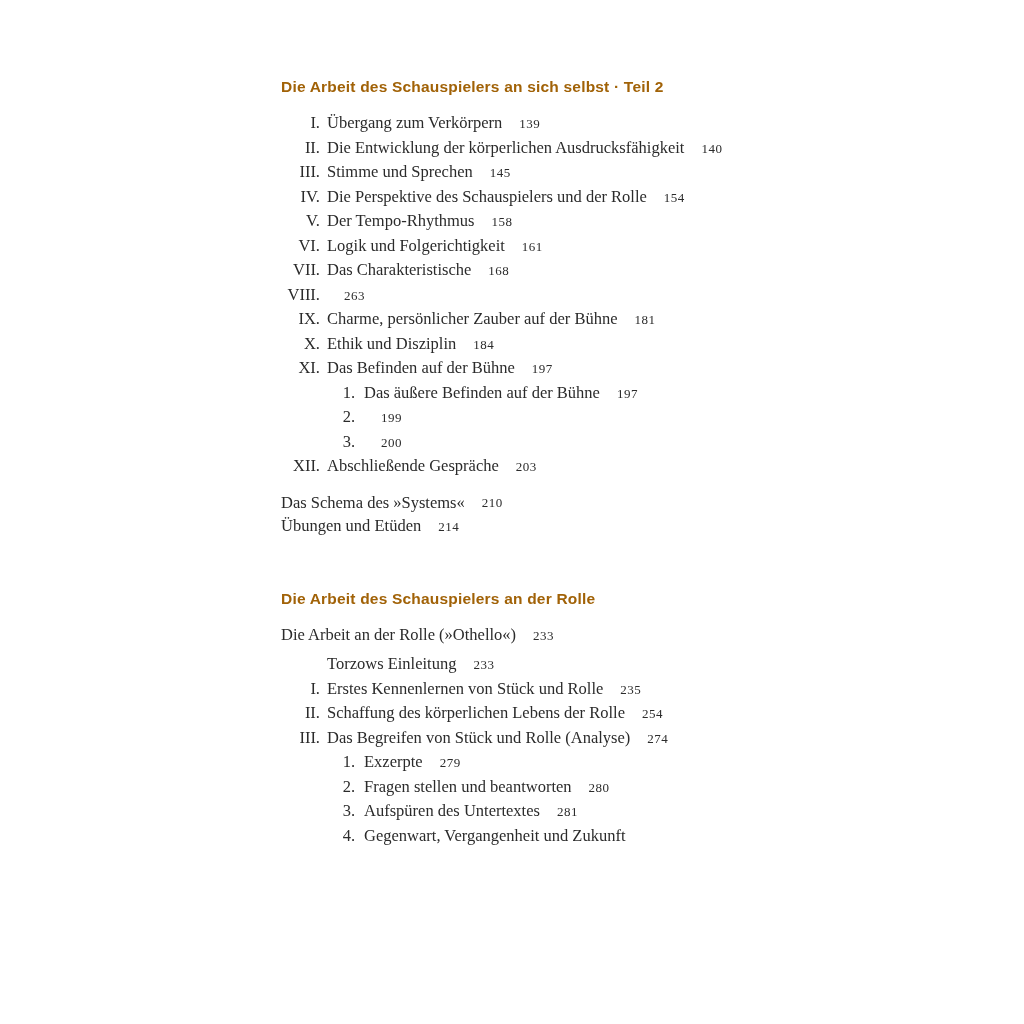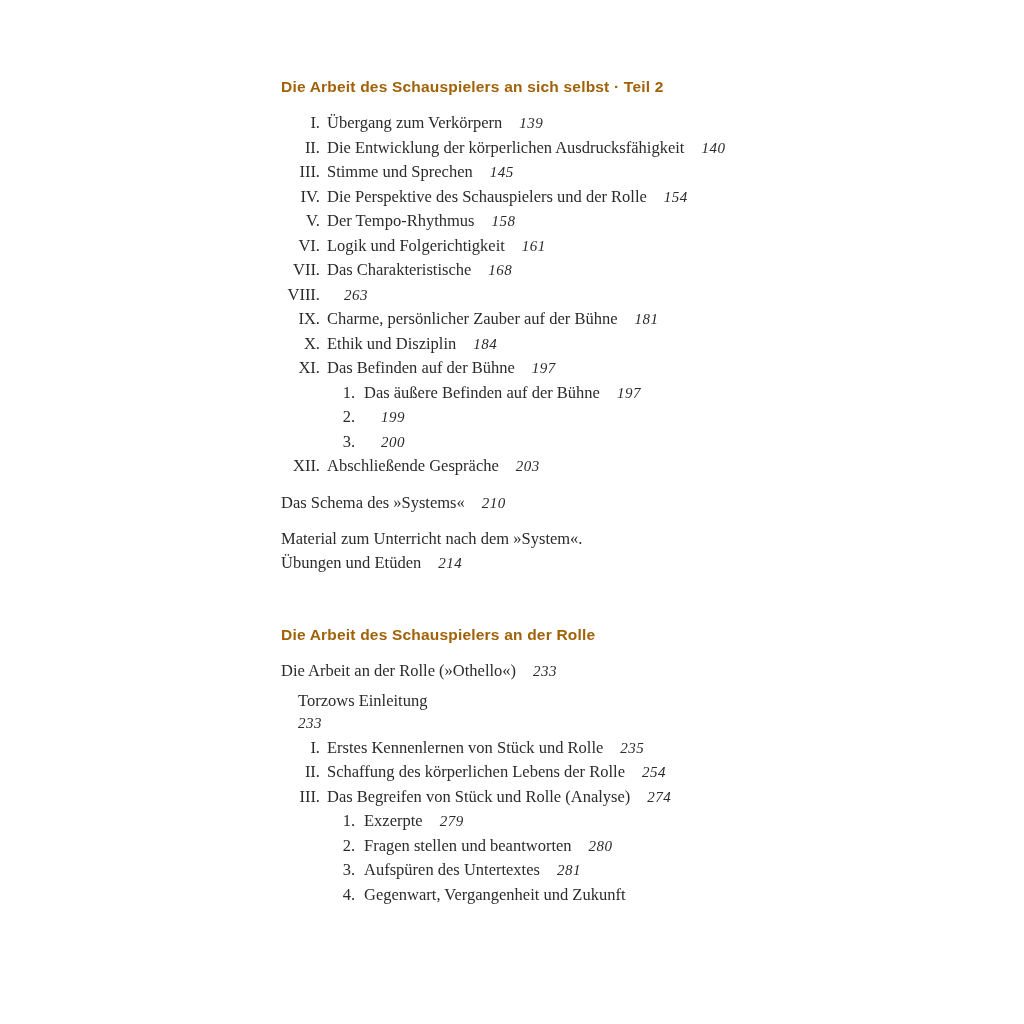--- a/index.html
+++ b/index.html
@@ -39,27 +39,26 @@
   }
   .toc-row .num {
     flex: none;
     text-align: right;
   }
   .indent-roman .num,
   .indent-hang .num  { width: 39px; margin-right: 7px; }
   .indent-sub .num   { width: 74px; margin-right: 9px; }
   .toc-row .text { }
   .toc-row .page {
-    font-style: italic;
-    font-size: 15px;
+    font-size: 13px;
     margin-left: 17px;
     letter-spacing: 0.5px;
   }
-  .gap-md { margin-top: 12px; }
-  .gap-sm { margin-top: 5px; flex-direction: column; }
+  .gap-md { margin-top: 12px; align-items: center; }
+  .gap-sm { margin-top: 5px; }
 </style>
 </head>
 <body>
 
 <div class="book-page">
 
   <section class="toc-section">
     <h1 class="toc-title">Die Arbeit des Schauspielers an sich selbst · Teil 2</h1>
     <div class="toc-list">
         <div class="toc-row indent-roman">
@@ -131,25 +130,20 @@
   </div>
         <div class="toc-row indent-roman">
     <span class="num">XII.</span>
     <span class="text">Abschließende Gespräche</span>
     <span class="page">203</span>
   </div>
         <div class="toc-row indent-flush gap-md">
 
     <span class="text">Das Schema des »Systems«</span>
     <span class="page">210</span>
-  </div>
-        <div class="toc-row indent-flush gap-md">
-
-    <span class="text">Material zum Unterricht nach dem »System«.</span>
-
   </div>
         <div class="toc-row indent-flush cont">
 
     <span class="text">Übungen und Etüden</span>
     <span class="page">214</span>
   </div>
       </div>
   </section>
 
   <section class="toc-section">

